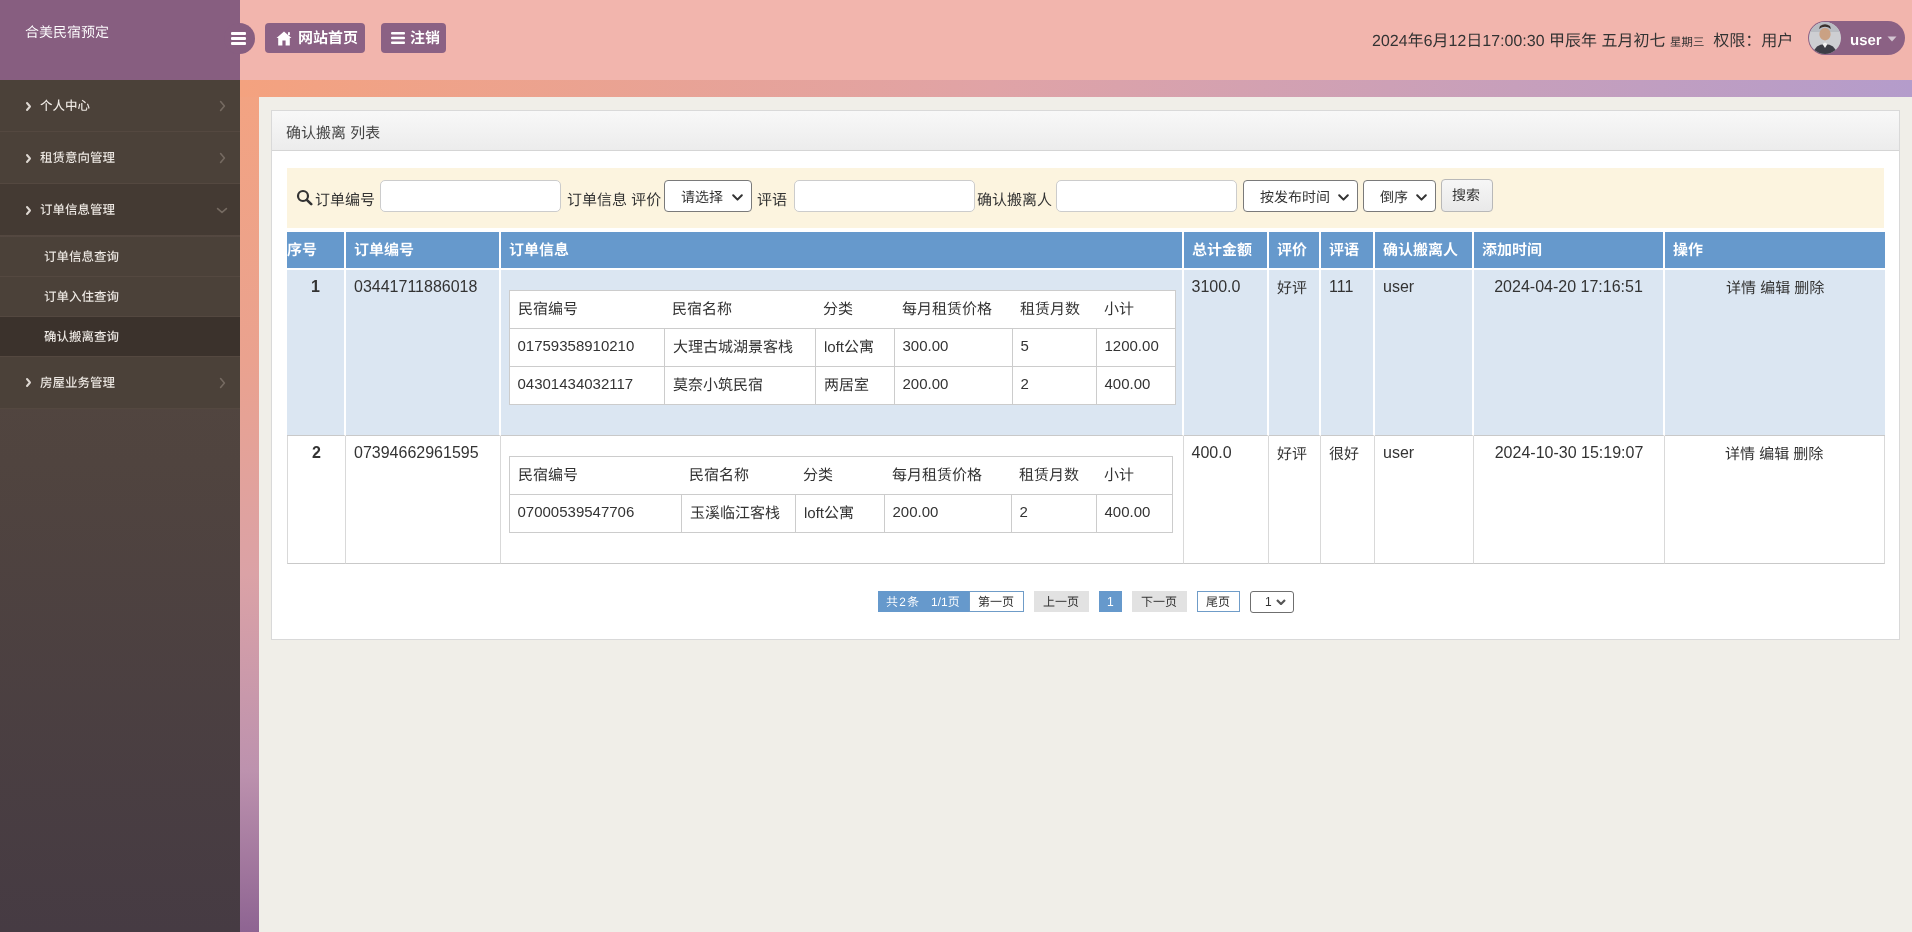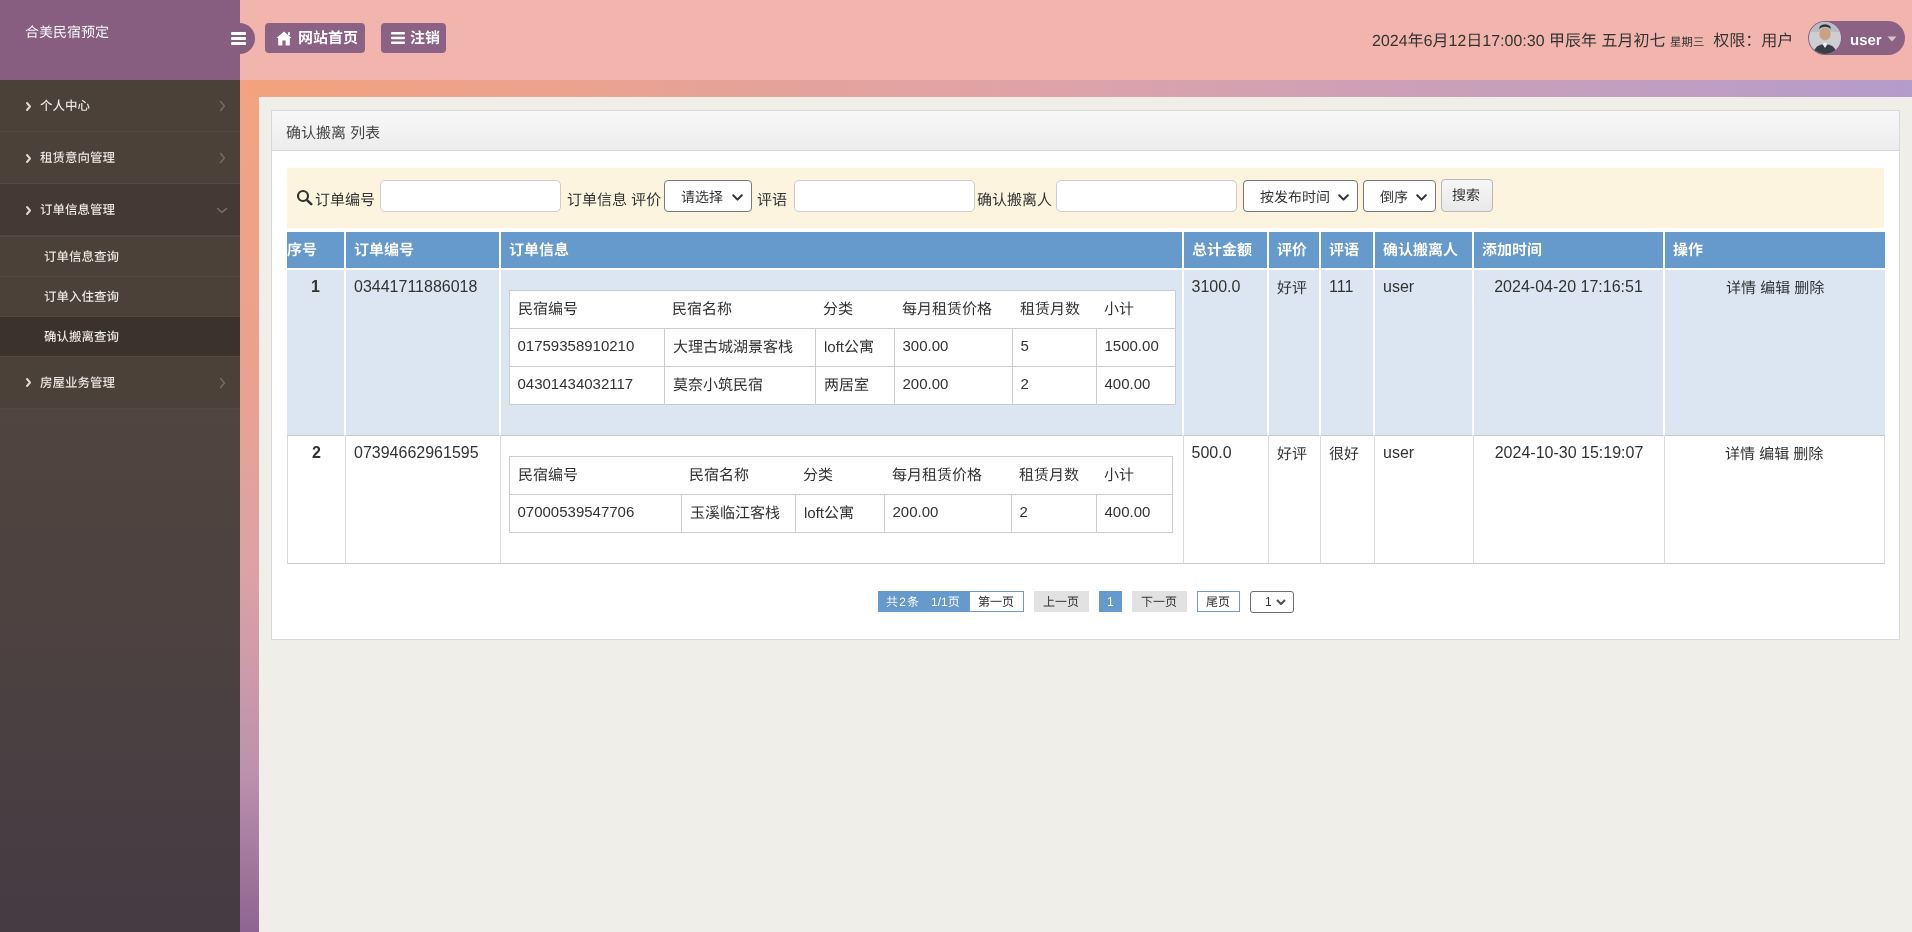--- a/index.html
+++ b/index.html
@@ -751,21 +751,21 @@
                       <use href="#g146" transform="translate(0 15) scale(0.0150)"></use>
                       <use href="#g147" transform="translate(3.3 15) scale(0.0150)"></use>
                       <use href="#g148" transform="translate(11.7 15) scale(0.0150)"></use>
                       <use href="#g149" transform="translate(15.8 15) scale(0.0150)"></use>
                       <use href="#g150" transform="translate(20 15) scale(0.0150)"></use>
                       <use href="#g151" transform="translate(35 15) scale(0.0150)"></use>
                     </svg>
                   </td>
                   <td><span class="num">300.00</span></td>
                   <td><span class="num">5</span></td>
-                  <td><span class="num">1500.00</span></td>
+                  <td><span class="num">1200.00</span></td>
                 </tr>
                 <tr>
                   <td><span class="num">04301434032117</span></td>
                   <td>
                     <svg width="91" height="21" viewBox="0 0 91 21" style="display:block" fill="#333">
                       <use href="#g134" transform="translate(0 15) scale(0.0150)"></use>
                       <use href="#g135" transform="translate(15 15) scale(0.0150)"></use>
                       <use href="#g124" transform="translate(30 15) scale(0.0150)"></use>
                       <use href="#g136" transform="translate(45 15) scale(0.0150)"></use>
                       <use href="#g2" transform="translate(60 15) scale(0.0150)"></use>
@@ -893,21 +893,21 @@
                       <use href="#g151" transform="translate(35 15) scale(0.0150)"></use>
                     </svg>
                   </td>
                   <td><span class="num">200.00</span></td>
                   <td><span class="num">2</span></td>
                   <td><span class="num">400.00</span></td>
                 </tr>
               </tbody>
             </table>
           </td>
-          <td><span class="num">500.0</span></td>
+          <td><span class="num">400.0</span></td>
           <td>
             <svg width="31" height="21" viewBox="0 0 31 21" style="display:block" fill="#333">
               <use href="#g144" transform="translate(0 15) scale(0.0150)"></use>
               <use href="#g74" transform="translate(15 15) scale(0.0150)"></use>
             </svg>
           </td>
           <td>
             <svg width="31" height="21" viewBox="0 0 31 21" style="display:block" fill="#333">
               <use href="#g145" transform="translate(0 15) scale(0.0150)"></use>
               <use href="#g144" transform="translate(15 15) scale(0.0150)"></use>

